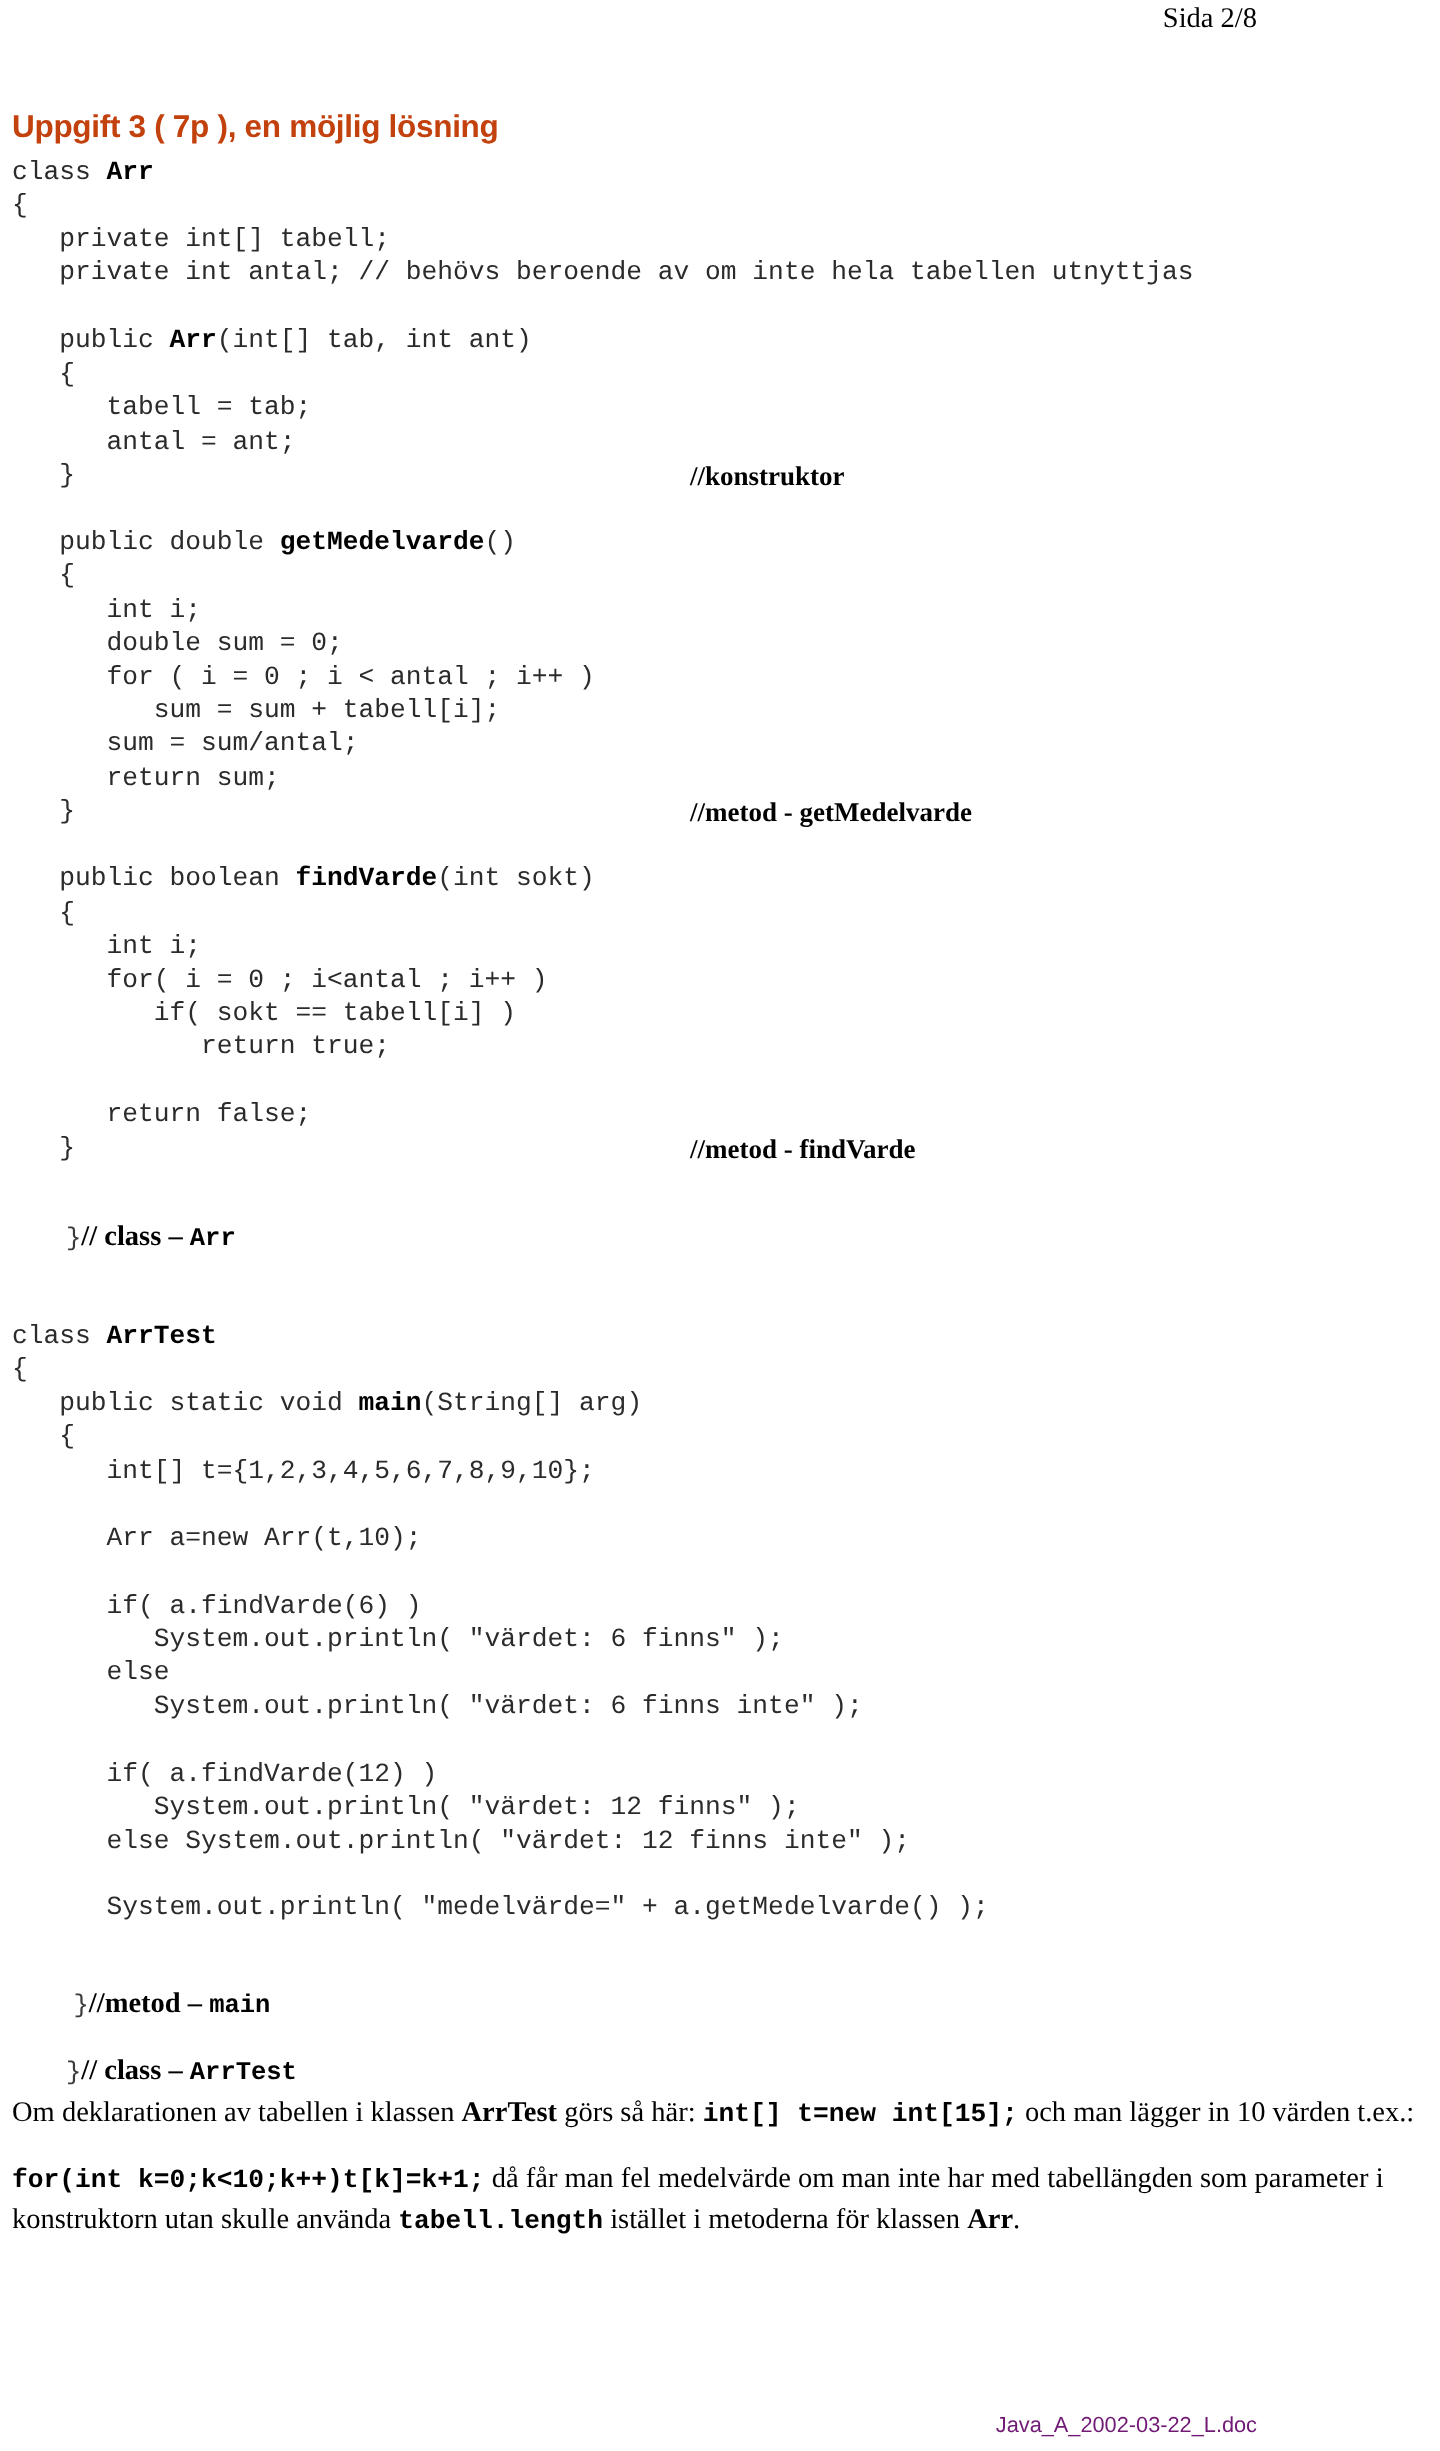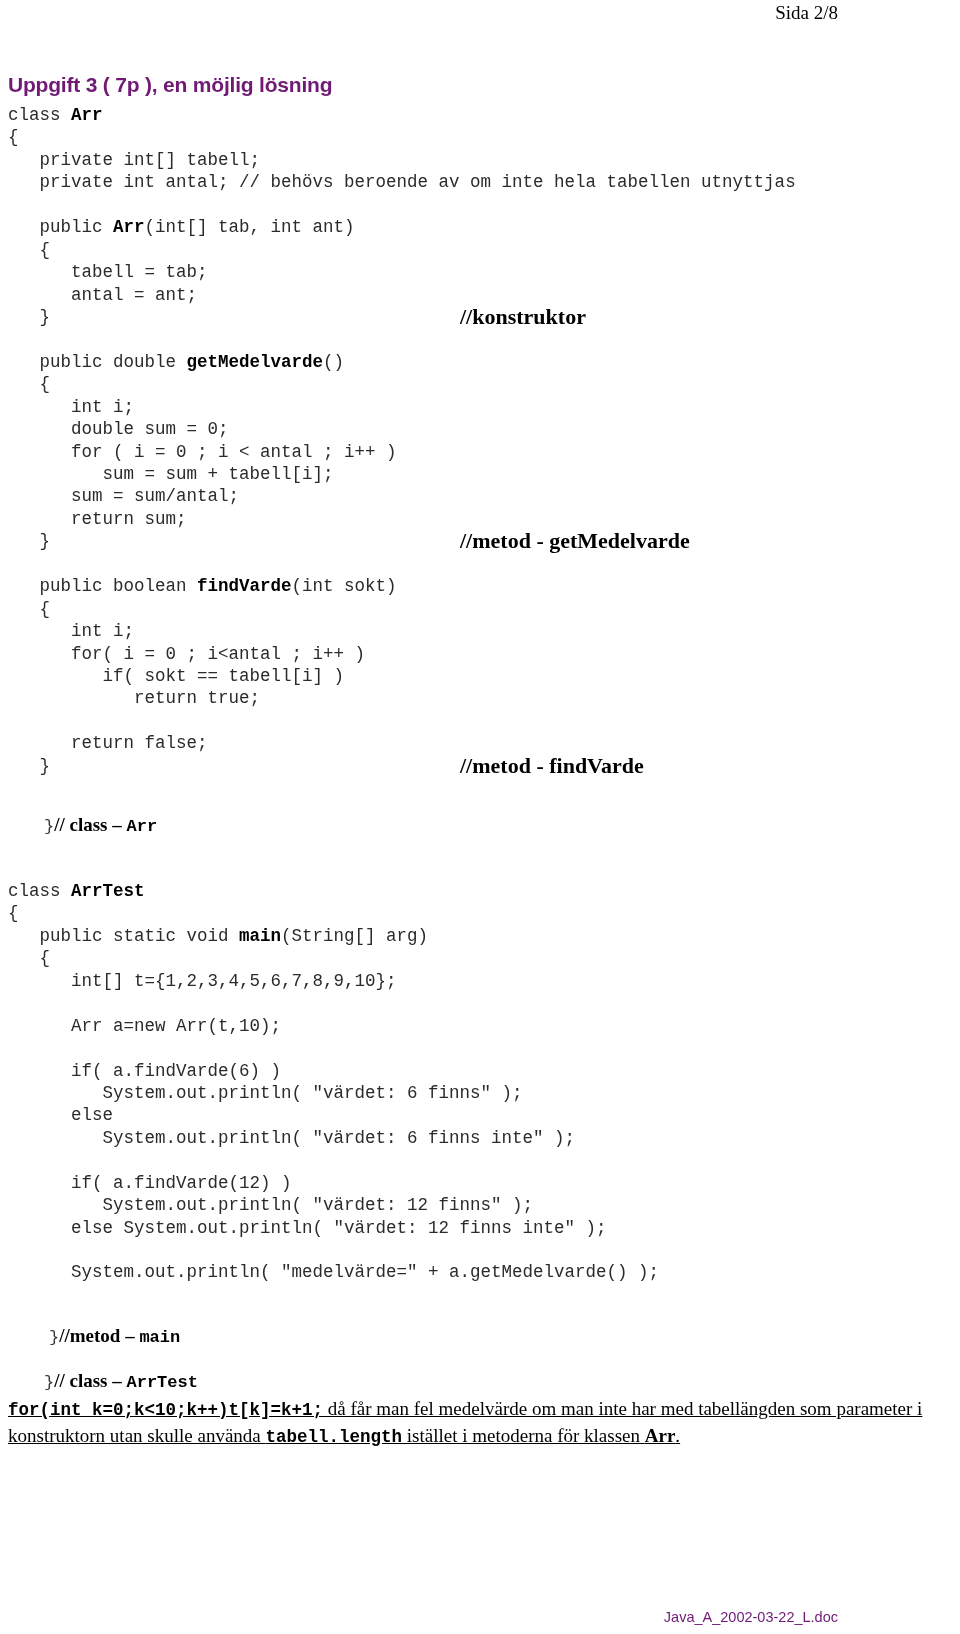--- a/index.html
+++ b/index.html
@@ -41,21 +41,21 @@
   
   .doc-title {
     position: absolute;
     left: 8px;
     top: 72px;
     font-family: "Liberation Sans", sans-serif;
     font-weight: bold;
     font-size: 21px;
     line-height: 26px;
     letter-spacing: -0.2px;
-    color: #701a75;
+    color: #c2410c;
     white-space: nowrap;
     text-align: right;
   }
 
   
   .code-block {
     position: absolute;
     left: 8px;
     top: 104px;
     width: 944px;
@@ -74,21 +74,21 @@
     font-weight: bold;
     color: #000;
   }
   
   .annot {
     position: absolute;
     left: 452px;
     top: 0;
     font-family: "Liberation Serif", serif;
     font-weight: bold;
-    font-size: 22px;
+    font-size: 18px;
     line-height: 22.45px;
     white-space: nowrap;
     color: #000;
   }
 
   
   .close-line {
     position: absolute;
     left: 25px;
     font-family: "Liberation Serif", serif;
@@ -169,20 +169,21 @@
 
   <div class="close-line" style="top: 1303px; left: 30px;">
     <span class="brace">}</span><span>//metod – </span><span class="mono">main</span>
   </div>
 
   <div class="close-line" style="top: 1348px;">
     <span class="brace">}</span><span>// class – </span><span class="mono">ArrTest</span>
   </div>
 
   <div class="note" style="top: 1396px;">
-    <p style=" text-decoration: underline;"><span class="mono-b">for(int k=0;k&lt;10;k++)t[k]=k+1;</span><span> då får man fel medelvärde om man inte har med tabellängden som parameter i  konstruktorn utan skulle använda </span><span class="mono-b">tabell.length</span><span> istället i metoderna för klassen </span><b>Arr</b><span>.</span></p>
+    <p><span>Om deklarationen av tabellen i klassen </span><b>ArrTest</b><span> görs så här: </span><span class="mono-b">int[] t=new int[15];</span><span> och man lägger in 10 värden t.ex.:</span></p>
+    <p style="margin-top: 17px;"><span class="mono-b">for(int k=0;k&lt;10;k++)t[k]=k+1;</span><span> då får man fel medelvärde om man inte har med tabellängden som parameter i  konstruktorn utan skulle använda </span><span class="mono-b">tabell.length</span><span> istället i metoderna för klassen </span><b>Arr</b><span>.</span></p>
   </div>
 
   <div class="page-footer">
     <span>Java_A_2002-03-22_L.doc</span>
   </div>
 
 </div>
 
 </body></html>

